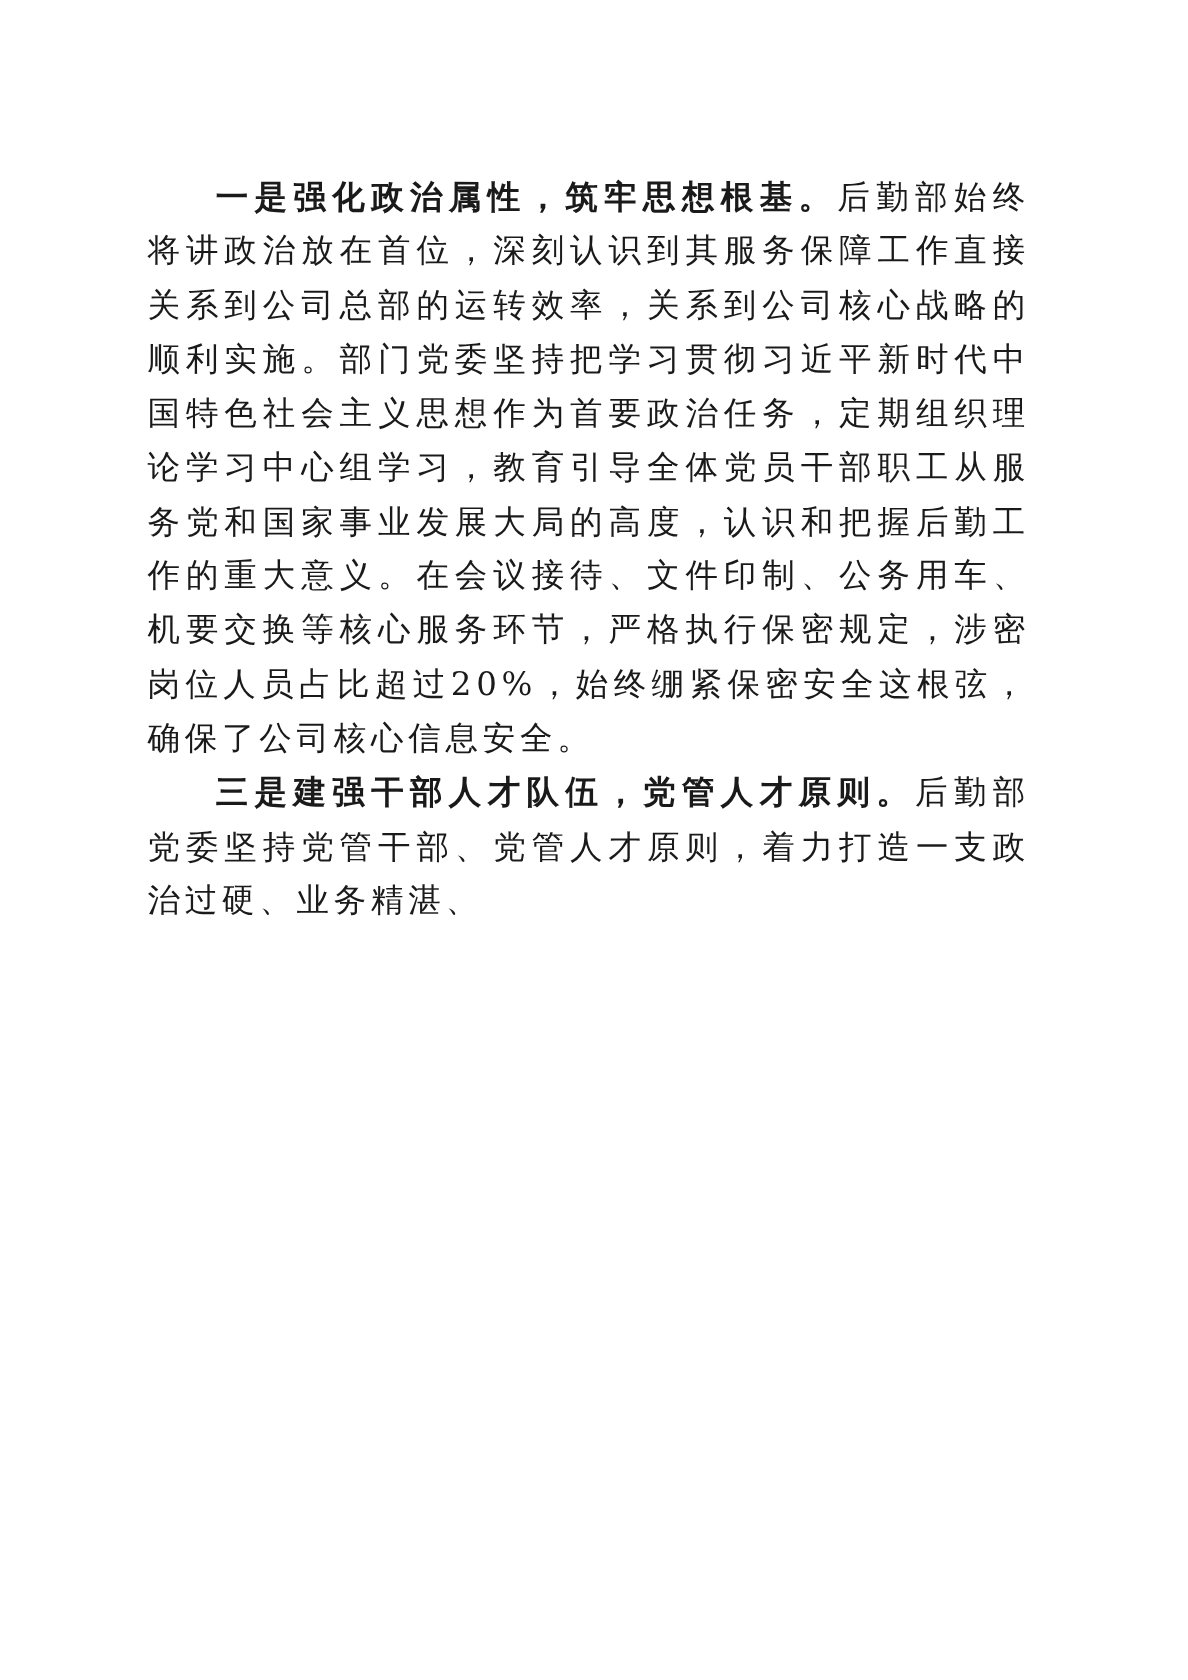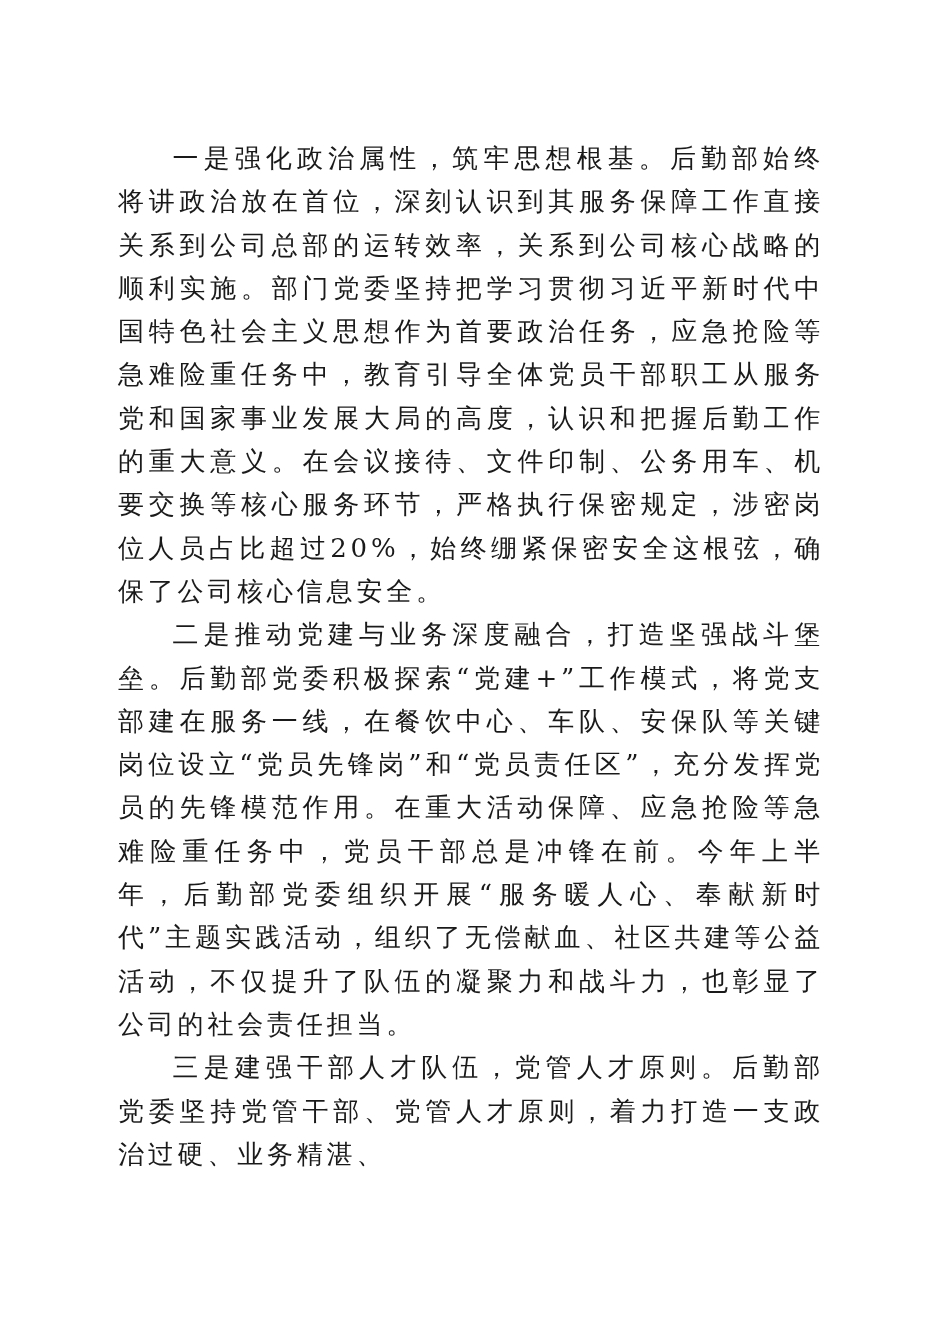--- a/index.html
+++ b/index.html
@@ -24,23 +24,22 @@
     .para {
       margin: 0;
       font-size: 26px;
       line-height: 43.3px;
       letter-spacing: 3.8px;
       text-align: justify;
       text-indent: 2.1em;
       word-break: break-all;
     }
     .lead {
-      font-weight: normal;
+      font-weight: bold;
     }
   </style>
 </head>
 <body>
 
 <div class="page">
-  <p class="para"><span class="lead">一是强化政治属性，筑牢思想根基。</span><span>后勤部始终将讲政治放在首位，深刻认识到其服务保障工作直接关系到公司总部的运转效率，关系到公司核心战略的顺利实施。部门党委坚持把学习贯彻习近平新时代中国特色社会主义思想作为首要政治任务，应急抢险等急难险重任务中，教育引导全体党员干部职工从服务党和国家事业发展大局的高度，认识和把握后勤工作的重大意义。在会议接待、文件印制、公务用车、机要交换等核心服务环节，严格执行保密规定，涉密岗位人员占比超过20%，始终绷紧保密安全这根弦，确保了公司核心信息安全。</span></p>
-  <p class="para"><span class="lead">二是推动党建与业务深度融合，打造坚强战斗堡垒。</span><span>后勤部党委积极探索“党建+”工作模式，将党支部建在服务一线，在餐饮中心、车队、安保队等关键岗位设立“党员先锋岗”和“党员责任区”，充分发挥党员的先锋模范作用。在重大活动保障、应急抢险等急难险重任务中，党员干部总是冲锋在前。今年上半年，后勤部党委组织开展“服务暖人心、奉献新时代”主题实践活动，组织了无偿献血、社区共建等公益活动，不仅提升了队伍的凝聚力和战斗力，也彰显了公司的社会责任担当。</span></p>
+  <p class="para"><span class="lead">一是强化政治属性，筑牢思想根基。</span><span>后勤部始终将讲政治放在首位，深刻认识到其服务保障工作直接关系到公司总部的运转效率，关系到公司核心战略的顺利实施。部门党委坚持把学习贯彻习近平新时代中国特色社会主义思想作为首要政治任务，定期组织理论学习中心组学习，教育引导全体党员干部职工从服务党和国家事业发展大局的高度，认识和把握后勤工作的重大意义。在会议接待、文件印制、公务用车、机要交换等核心服务环节，严格执行保密规定，涉密岗位人员占比超过20%，始终绷紧保密安全这根弦，确保了公司核心信息安全。</span></p>
   <p class="para"><span class="lead">三是建强干部人才队伍，党管人才原则。</span><span>后勤部党委坚持党管干部、党管人才原则，着力打造一支政治过硬、业务精湛、</span></p>
 </div>
 
 </body></html>

